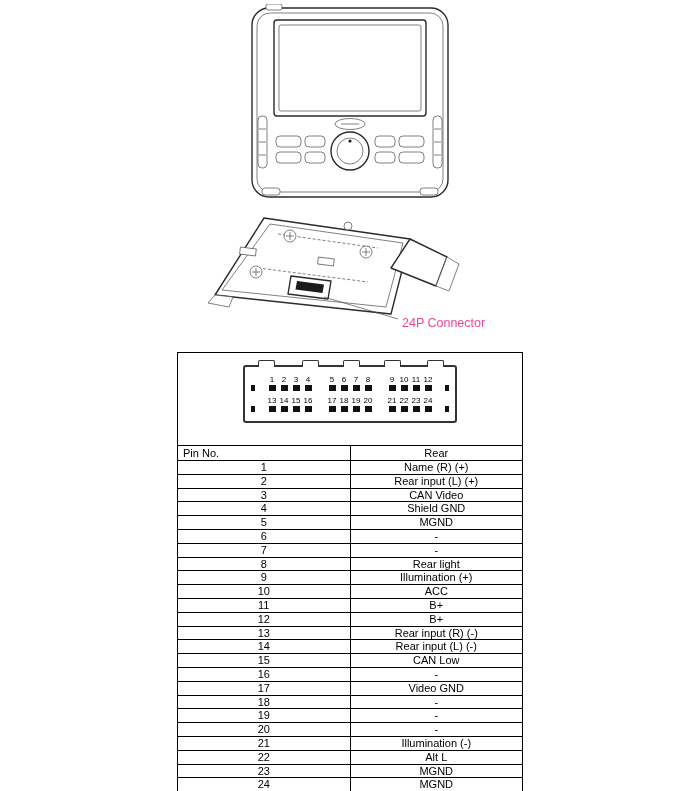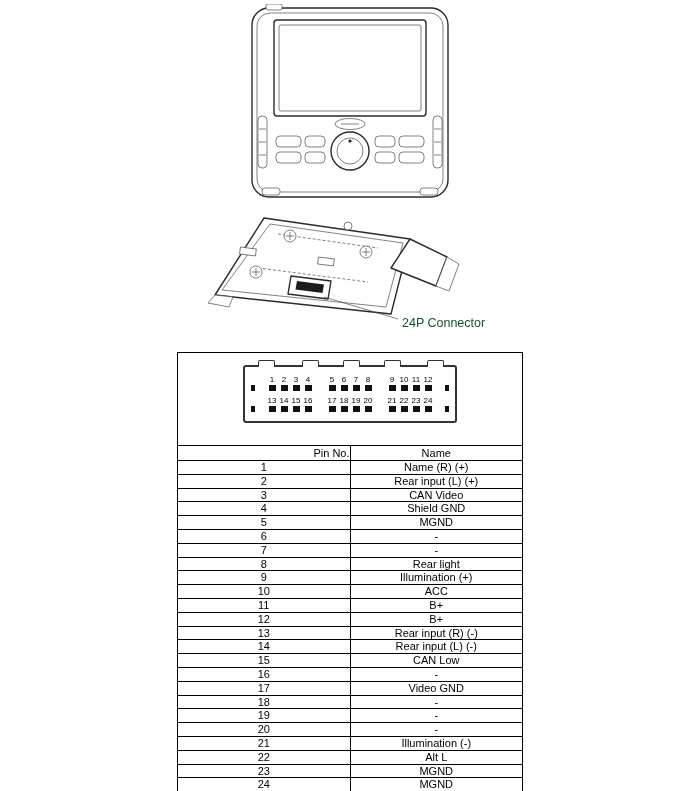--- a/index.html
+++ b/index.html
@@ -5,36 +5,36 @@
   html,body { margin:0; padding:0; background:#fff; }
   .page {
     position:relative; width:700px; height:791px; background:#ffffff;
     font-family:"Liberation Sans", sans-serif; color:#000; overflow:hidden;
   }
 
   
   .front-illus { position:absolute; left:230px; top:4px; }
   .rear-illus  { position:absolute; left:198px; top:206px; }
   .callout-label {
-    position:absolute; left:402px; top:316px; font-size:12.5px; color:#14532d;
+    position:absolute; left:402px; top:316px; font-size:12.5px; color:#ec4899;
     white-space:nowrap;
   }
 
   
   .pin-table {
     position:absolute; left:177px; top:352px; width:346px;
     border-collapse:collapse; table-layout:fixed; font-size:11px; color:#000;
     background:#fff;
   }
   .pin-table th, .pin-table td {
     border:1px solid #000; padding:0; font-weight:normal; text-align:center;
     overflow:hidden; white-space:nowrap;
   }
   .pin-table th { height:14px; font-size:11px; }
-  th.pin-head { width:62px; text-align:right; padding-left:5px; }
+  th.pin-head { width:62px; text-align:left; padding-left:5px; }
   td.pin-cell  { height:12.8px; line-height:12.8px; width:62px; }
   td.name-cell { height:12.8px; line-height:12.8px; }
   td.diagram-cell { height:92px; vertical-align:top; }
 
   
   .connector {
     width:214px; margin:12px auto 0; border:2px solid #333; border-radius:3px;
     position:relative; padding:8px 8px 9px; display:flex; flex-direction:column;
     gap:5px; background:#fff; box-sizing:border-box;
   }
@@ -252,21 +252,21 @@
                     <span class="pin-slot"></span>
                     <span class="pin-slot"></span>
                   </div>
                 </div>
               </div>
           </div>
         </td>
       </tr>
       <tr>
         <th class="pin-head">Pin No.</th>
-        <th class="name-head">Name</th>
+        <th class="name-head">Rear</th>
       </tr>
     <tr>
           <td class="pin-cell">1</td>
           <td class="name-cell">Name (R) (+)</td>
         </tr>
         <tr>
           <td class="pin-cell">2</td>
           <td class="name-cell">Rear input (L) (+)</td>
         </tr>
         <tr>

